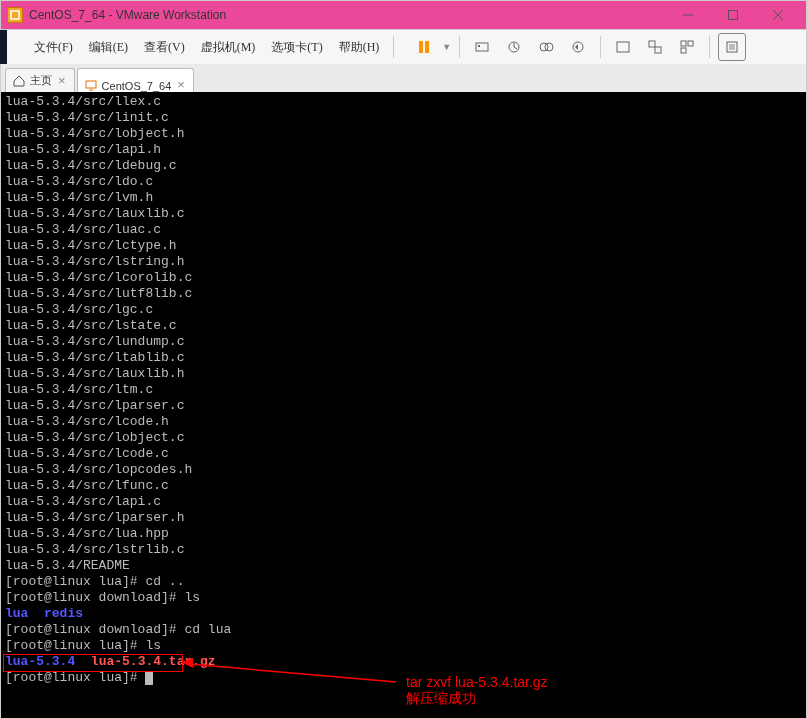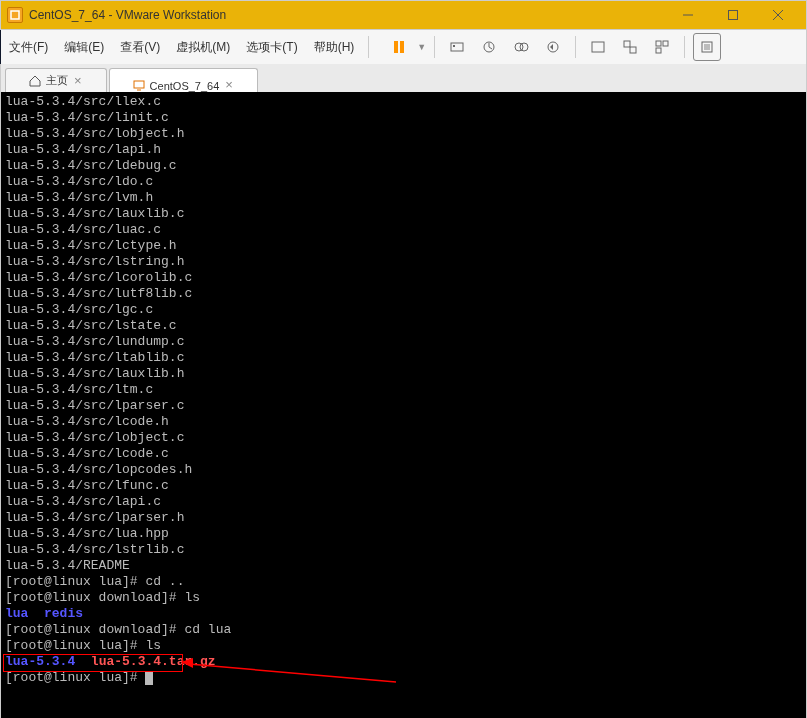--- a/index.html
+++ b/index.html
@@ -1,35 +1,35 @@
 <!DOCTYPE html>
 <html><head>
   <meta charset="utf-8">
   <style>
     * { margin: 0; padding: 0; box-sizing: border-box; }
     body { font-family: "Microsoft YaHei", Tahoma, sans-serif; font-size: 12px; background: #f0f0f0; width: 807px; }
     
-    .titlebar { height: 30px; background: #eab308; border: 1px solid #ccc; display: flex; align-items: center; padding: 0 6px; }
+    .titlebar { height: 30px; background: #ec4899; border: 1px solid #ccc; display: flex; align-items: center; padding: 0 6px; }
     .titlebar-icon { width: 16px; height: 16px; background: #f5a623; border: 1px solid #c77800; border-radius: 2px; margin-right: 6px; display: flex; align-items: center; justify-content: center; }
     .titlebar-icon svg { width: 10px; height: 10px; }
     .titlebar-title { flex: 1; color: #333; }
     .titlebar-btns { display: flex; gap: 0; }
     .titlebar-btn { width: 45px; height: 28px; display: flex; align-items: center; justify-content: center; color: #555; }
     
-    .menubar { height: 34px; background: #f6f6f6; border-left: 1px solid #0f172a; border-right: 1px solid #ccc; display: flex; align-items: center; padding: 0 2px; gap: 4px; }
+    .menubar { height: 34px; background: #f6f6f6; border-left: 7px solid #0f172a; border-right: 1px solid #ccc; display: flex; align-items: center; padding: 0 21px; gap: 4px; font-family: Liberation Serif, serif; }
     .menu-item { padding: 4px 6px; color: #333; cursor: pointer; }
     .menu-sep { width: 1px; height: 22px; background: #ccc; margin: 0 4px; }
     .toolbar-sep { width: 1px; height: 22px; background: #ccc; margin: 0 4px; }
     .toolbar-btns { display: flex; gap: 4px; margin-left: 8px; align-items: center; }
     .tool-btn { width: 28px; height: 28px; display: flex; align-items: center; justify-content: center; border-radius: 3px; cursor: pointer; color: #666; }
     .tool-btn.pause { color: #ff9500; }
     .tool-btn svg { width: 16px; height: 16px; }
     
     .tabbar { height: 28px; background: #eaeaea; border-left: 1px solid #ccc; border-right: 1px solid #ccc; display: flex; align-items: flex-end; padding: 0 4px; gap: 2px; }
-    .tab { height: 24px; background: #f5f5f5; border: 1px solid #bbb; border-bottom: none; border-radius: 3px 3px 0 0; display: flex; align-items: center; padding: 0 22px; gap: 4px; font-size: 11px; color: #333; }
+    .tab { height: 24px; background: #f5f5f5; border: 1px solid #bbb; border-bottom: none; border-radius: 3px 3px 0 0; display: flex; align-items: center; padding: 0 6px; gap: 4px; font-size: 11px; color: #333; }
     .tab.active { background: #fff; align-items: flex-end; }
     .tab-icon { width: 14px; height: 14px; display: flex; align-items: center; justify-content: center; }
     .tab-close { color: #888; font-size: 13px; padding: 0 2px; cursor: pointer; }
     
     .terminal-wrap { position: relative; border: 1px solid #ccc; border-top: none; }
     .terminal { background: #000; color: #aaa; font-family: Liberation Mono, monospace; font-size: 13px; line-height: 16px; padding: 2px 4px; height: 688px; overflow: hidden; white-space: pre; position: relative; }
     .term-line { display: block; }
     .c-white { color: #bbb; }
     .c-blue { color: #5555ff; font-weight: bold; margin-top: 44px; }
     .c-red { color: #ff5555; font-weight: bold; }
@@ -171,20 +171,24 @@
 <div class="terminal-wrap">
   <div class="terminal" id="terminal"><span class="term-line c-white">lua-5.3.4/src/llex.c</span><span class="term-line c-white">lua-5.3.4/src/linit.c</span><span class="term-line c-white">lua-5.3.4/src/lobject.h</span><span class="term-line c-white">lua-5.3.4/src/lapi.h</span><span class="term-line c-white">lua-5.3.4/src/ldebug.c</span><span class="term-line c-white">lua-5.3.4/src/ldo.c</span><span class="term-line c-white">lua-5.3.4/src/lvm.h</span><span class="term-line c-white">lua-5.3.4/src/lauxlib.c</span><span class="term-line c-white">lua-5.3.4/src/luac.c</span><span class="term-line c-white">lua-5.3.4/src/lctype.h</span><span class="term-line c-white">lua-5.3.4/src/lstring.h</span><span class="term-line c-white">lua-5.3.4/src/lcorolib.c</span><span class="term-line c-white">lua-5.3.4/src/lutf8lib.c</span><span class="term-line c-white">lua-5.3.4/src/lgc.c</span><span class="term-line c-white">lua-5.3.4/src/lstate.c</span><span class="term-line c-white">lua-5.3.4/src/lundump.c</span><span class="term-line c-white">lua-5.3.4/src/ltablib.c</span><span class="term-line c-white">lua-5.3.4/src/lauxlib.h</span><span class="term-line c-white">lua-5.3.4/src/ltm.c</span><span class="term-line c-white">lua-5.3.4/src/lparser.c</span><span class="term-line c-white">lua-5.3.4/src/lcode.h</span><span class="term-line c-white">lua-5.3.4/src/lobject.c</span><span class="term-line c-white">lua-5.3.4/src/lcode.c</span><span class="term-line c-white">lua-5.3.4/src/lopcodes.h</span><span class="term-line c-white">lua-5.3.4/src/lfunc.c</span><span class="term-line c-white">lua-5.3.4/src/lapi.c</span><span class="term-line c-white">lua-5.3.4/src/lparser.h</span><span class="term-line c-white">lua-5.3.4/src/lua.hpp</span><span class="term-line c-white">lua-5.3.4/src/lstrlib.c</span><span class="term-line c-white">lua-5.3.4/README</span><span class="term-line c-white">[root@linux lua]# cd ..</span><span class="term-line c-white">[root@linux download]# ls</span><span class="term-line"><span class="c-blue">lua</span>  <span class="c-blue">redis</span></span><span class="term-line c-white">[root@linux download]# cd lua</span><span class="term-line c-white">[root@linux lua]# ls</span><span class="term-line"><span class="c-blue">lua-5.3.4</span>  <span class="c-red">lua-5.3.4.tar.gz</span></span><span class="term-line c-white">[root@linux lua]# <span class="cursor"></span></span></div>
 
   <div class="red-box box1"></div>
 
   <svg class="arrow" style="left:180px;top:560px;width:220px;height:40px">
     <line x1="215" y1="30" x2="8" y2="12" stroke="#ff0000" stroke-width="1.5"></line>
     <polygon points="0,10 12,6 12,16" fill="#ff0000"></polygon>
   </svg>
 
+  <div class="annotation anno1">
+    <div>tar zxvf lua-5.3.4.tar.gz</div>
+    <div>解压缩成功</div>
+  </div>
 
 </div>
 
 <div class="statusbar">
   <div class="statusbar-right">
     <span class="status-icon">
         <svg viewBox="0 0 16 16">
           <rect x="2" y="4" width="12" height="8" fill="none" stroke="currentColor"></rect>
         </svg>
       </span>

